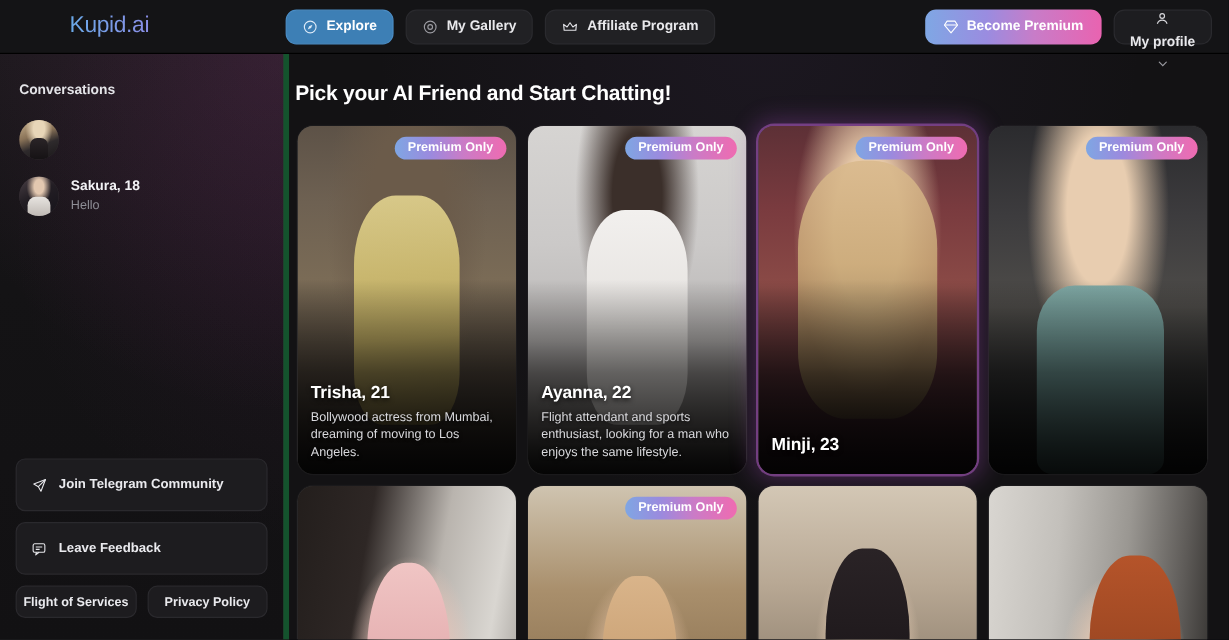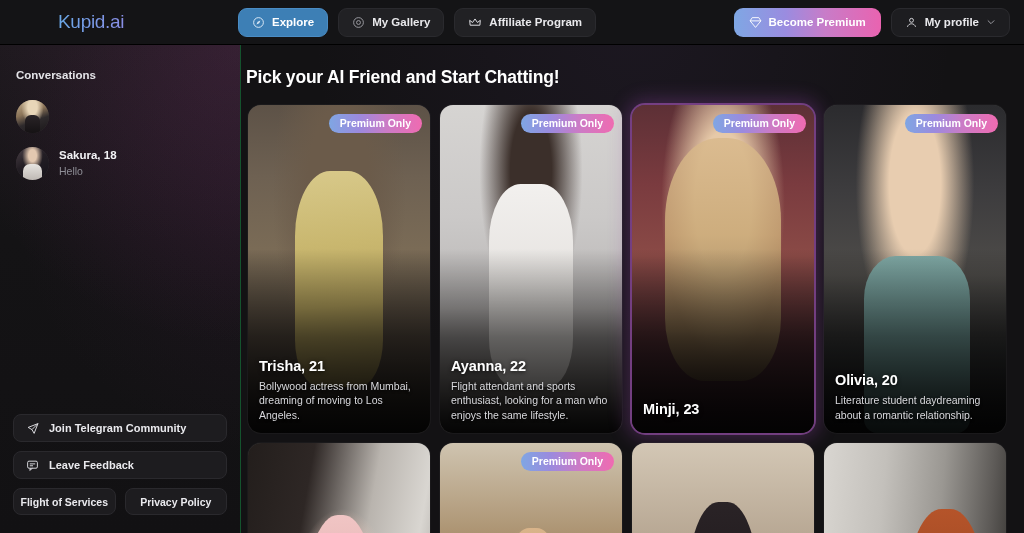--- a/index.html
+++ b/index.html
@@ -38,33 +38,33 @@
   .premium-btn {
     display:flex; align-items:center; gap:7px;
     height:29px; padding:0 15px; border-radius:9px;
     background:linear-gradient(90deg,#7fa7e4 0%,#9a8ce0 35%,#c87cc8 62%,#e963b0 100%);
     font-size:11.5px; font-weight:bold; color:#fff; cursor:pointer;
   }
   .profile-btn {
     display:flex; align-items:center; gap:7px;
     height:29px; padding:0 13px; border-radius:9px;
     background:#1d1d20; border:1px solid #2a2a2e;
-    font-size:11.5px; font-weight:bold; color:#e9e9ec; cursor:pointer;
+    font-size:11.5px; font-weight:bold; color:#e9e9ec; cursor:pointer;flex-direction:column;
   }
   .ico { display:inline-flex; align-items:center; justify-content:center; flex:none; }
 
   
   .body-row { flex:1; display:flex; min-height:0; }
 
   
   .sidebar {
     width:241px; min-width:241px; position:relative;
     background:#404040;
     display:flex; flex-direction:column;
-    border-right:1px solid #14532d;
+    border-right:5px solid #14532d;
   }
   .sidebar:before {
     content:""; position:absolute; inset:0;
     background:
       radial-gradient(circle at 100% 0%, rgba(150,60,130,.20) 0%, rgba(150,60,130,0) 55%),
       radial-gradient(circle at 115% 30%, rgba(120,50,120,.10) 0%, rgba(0,0,0,0) 60%),
       linear-gradient(180deg,#1a181b 0%,#141315 40%,#121113 100%);
     pointer-events:none;
   }
   .sb-inner { position:relative; z-index:2; display:flex; flex-direction:column; height:100%; }
@@ -91,21 +91,21 @@
   .av-b:after{content:"";position:absolute;left:22%;top:52%;width:56%;height:48%;
     background:linear-gradient(180deg,#e7e4e0,#bfb9b4);border-radius:7px 7px 0 0;}
   .conv-txt { min-width:0; overflow:hidden; }
   .conv-name { font-size:11.5px; font-weight:bold; color:#f2f2f5; line-height:1.45; }
   .conv-msg { font-size:10.5px; color:#8e8e96; line-height:1.5;
     white-space:nowrap; overflow:hidden; text-overflow:ellipsis; max-width:172px; }
 
   .sb-bottom { margin-top:auto; padding:0 13px 18px 13px; display:flex; flex-direction:column; gap:9px; }
   .sb-wide {
     display:flex; align-items:center; gap:10px;
-    height:28px; padding:0 12px; border-radius:8px;
+    height:44px; padding:0 12px; border-radius:8px;
     background:#1d1c1f; border:1px solid #2a292d;
     font-size:11px; font-weight:bold; color:#eaeaee; cursor:pointer;
   }
   .sb-pair { display:flex; gap:9px; }
   .sb-sm {
     flex:1; height:27px; border-radius:8px;
     background:#1d1c1f; border:1px solid #2a292d;
     font-size:10.5px; font-weight:bold; color:#eaeaee;
     display:flex; align-items:center; justify-content:center; cursor:pointer;
   }
@@ -118,21 +118,21 @@
     pointer-events:none;
   }
   .page-title { position:relative; z-index:2; font-size:17.5px; font-weight:bold;
     color:#fff; margin:22px 0 0 5px; letter-spacing:-.2px; }
   .grid {
     position:relative; z-index:2;
     display:grid; grid-template-columns:repeat(4,182px); gap:10px;
     margin:17px 0 0 7px;
   }
   .card {
-    width:182px; height:328px; border-radius:13px; position:relative;
+    width:182px; height:290px; border-radius:13px; position:relative;
     overflow:hidden; background:#404040; cursor:pointer;
     box-shadow:0 0 0 1px rgba(255,255,255,.03);
   }
   .card.glow { box-shadow:0 0 0 2px rgba(170,90,190,.55), 0 0 18px 6px rgba(150,70,170,.32); }
   .card .photo { position:absolute; inset:0; }
   .card .shade {
     position:absolute; left:0; right:0; bottom:0; height:56%;
     background:linear-gradient(180deg, rgba(0,0,0,0) 0%, rgba(0,0,0,.55) 48%, rgba(0,0,0,.88) 100%);
   }
   .badge {
@@ -339,24 +339,20 @@
           <div class="badge">Premium Only</div>
           <div class="card-info">
             <div class="card-name">Minji, 23</div>
           </div>
         </div>
 
         <div class="card">
           <div class="photo p-olivia"></div>
           <div class="shade"></div>
           <div class="badge">Premium Only</div>
-          <div class="card-info">
-            <div class="card-name">Olivia, 20</div>
-            <div class="card-desc">Literature student daydreaming about a romantic relationship.</div>
-          </div>
         </div>
 
         <div class="card">
           <div class="photo p-r2a"></div>
         </div>
         <div class="card">
           <div class="photo p-r2b"></div>
           <div class="badge">Premium Only</div>
         </div>
         <div class="card">

